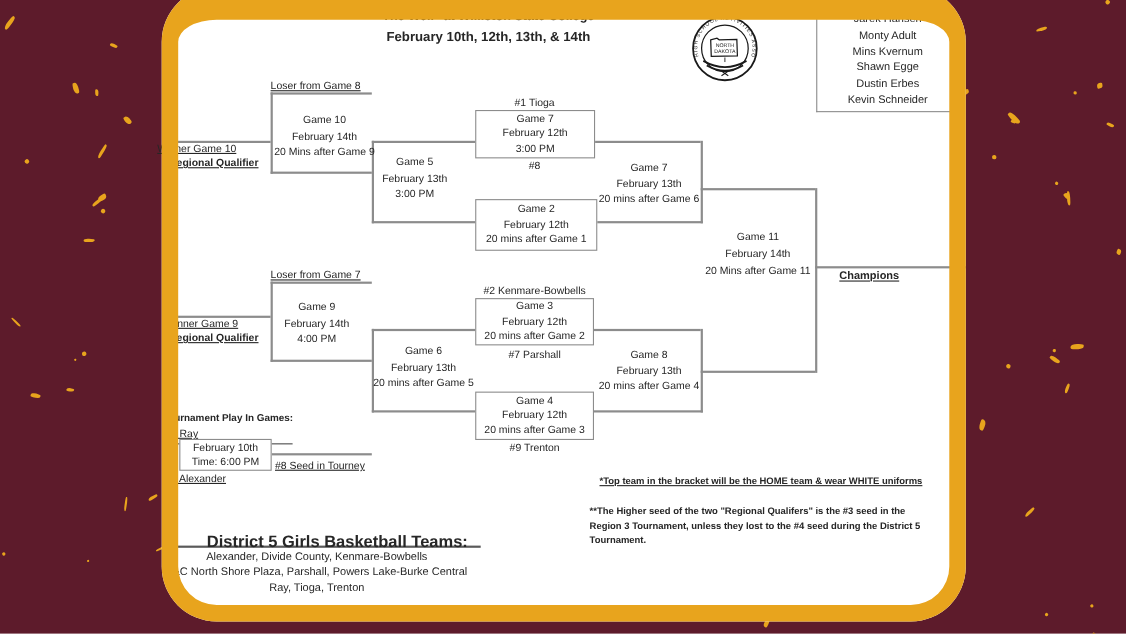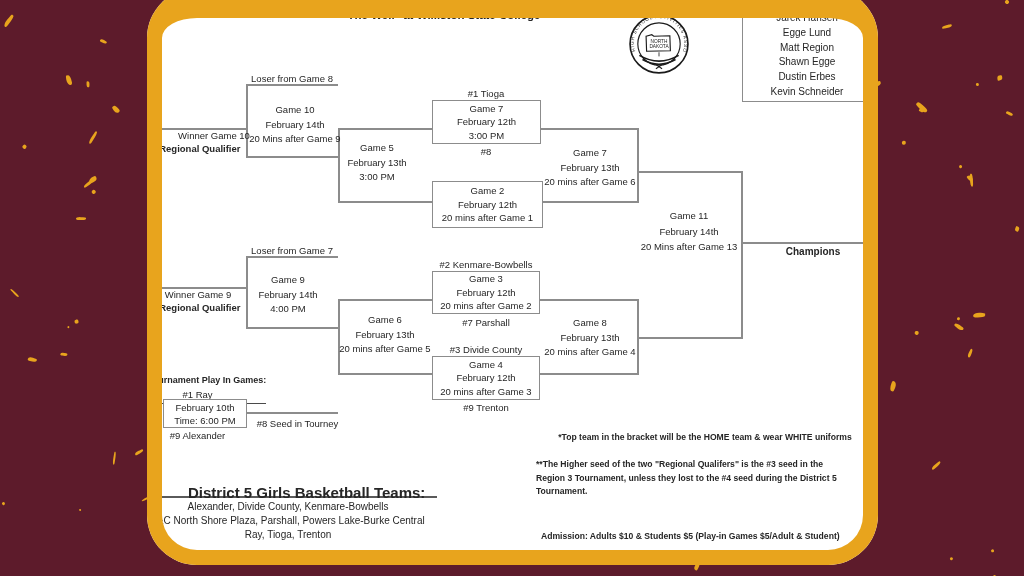--- a/index.html
+++ b/index.html
@@ -29,21 +29,21 @@
   .bl{position:absolute;background:var(--line);z-index:2;}
   .gbox{
     position:absolute;box-sizing:border-box;background:#fff;
     border:1.5px solid var(--line);z-index:3;
     display:flex;flex-direction:column;justify-content:center;
     text-align:center;font-size:9.5px;line-height:13.5px;
   }
   .gfloat{position:absolute;text-align:center;font-size:9.5px;line-height:14.5px;z-index:3;}
   .seed{position:absolute;width:220px;text-align:center;font-size:9.5px;white-space:nowrap;z-index:3;}
   .lbl{position:absolute;font-size:9.5px;white-space:nowrap;z-index:3;}
-  .ctr{text-align:center;}
+  .ctr{text-align:left;text-decoration:underline;}
   .b{font-weight:bold;}
   .title1{position:absolute;left:309px;top:9px;width:270px;text-align:center;font-weight:bold;font-size:11.5px;z-index:3;}
   .title2{position:absolute;left:309px;top:26px;width:270px;text-align:center;font-weight:bold;font-size:12px;z-index:3;}
   .officials{
     position:absolute;left:742px;top:0;width:129px;height:102px;
     border-left:1.5px solid var(--line);border-bottom:1.5px solid var(--line);
     box-sizing:border-box;padding-top:11px;text-align:center;z-index:3;
   }
   .officials .name{font-size:10px;line-height:14.8px;}
   .playin-hdr{
@@ -230,20 +230,21 @@
     <div class="mark" style="left: 571.826px; top: 61.5951px; width: 2.61807px; height: 2.61807px; border-radius: 50%; transform: rotate(295.869deg);"></div>
     <div class="mark" style="left: 973.393px; top: 313.254px; width: 12.1266px; height: 4.62161px; border-radius: 80% 20% 60% 40% / 60% 40% 80% 20%; transform: rotate(182.6deg);"></div>
     <div class="mark" style="left: 569.034px; top: 431.58px; width: 11.1716px; height: 3.79585px; border-radius: 80% 20% 60% 40% / 60% 40% 80% 20%; transform: rotate(65.9985deg);"></div>
   </div>
 
 <div class="card-white"></div>
 
 <div id="content">
 
   <div class="title1">The Well" at Williston State College</div>
+  <div class="title2">February 10th, 12th, 13th, &amp; 14th</div>
 
   <svg class="seal" width="62" height="62" viewBox="0 0 60 60">
     <circle cx="30" cy="30" r="28" fill="#ffffff" stroke="#1a1a1a" stroke-width="1.6"></circle>
     <circle cx="30" cy="30" r="20.5" fill="#ffffff" stroke="#1a1a1a" stroke-width="1.1"></circle>
     <defs>
         <path id="sealArc" d="M 7,37 A 24.3,24.3 0 1 1 53,37" fill="none"></path>
       </defs>
     <text font-size="4.4" letter-spacing="0.9">
       <textPath href="#sealArc" startOffset="0">HIGH SCHOOL ACTIVITIES ASSOCIATION</textPath>
     </text>
@@ -251,22 +252,22 @@
     <text x="30" y="28.6" font-size="4.6" text-anchor="middle">NORTH</text>
     <text x="30" y="34.2" font-size="4.6" text-anchor="middle">DAKOTA</text>
     <path d="M30,38 v4" stroke="#1a1a1a" stroke-width="0.8" fill="none"></path>
     <path d="M11,41 Q30,52 49,41" stroke="#1a1a1a" stroke-width="1.6" fill="none"></path>
     <path d="M14,45 Q30,54 46,45" stroke="#1a1a1a" stroke-width="1.4" fill="none"></path>
     <path d="M27,50 l6,4 M33,50 l-6,4" stroke="#1a1a1a" stroke-width="1" fill="none"></path>
   </svg>
 
   <div class="officials">
     <div class="name">Jarek Hansen</div>
-    <div class="name">Egge Lund</div>
-    <div class="name">Matt Region</div>
+    <div class="name">Monty Adult</div>
+    <div class="name">Mins Kvernum</div>
     <div class="name">Shawn Egge</div>
     <div class="name">Dustin Erbes</div>
     <div class="name">Kevin Schneider</div>
   </div>
 
   <div class="bl" style="left:150px;top:128px;width:96px;height:2px"></div>
   <div class="bl" style="left:246px;top:84px;width:92px;height:2px"></div>
   <div class="bl" style="left:246px;top:84px;width:2px;height:74px"></div>
   <div class="bl" style="left:246px;top:156px;width:92px;height:2px"></div>
   <div class="bl" style="left:338px;top:128px;width:2px;height:75px"></div>
@@ -285,21 +286,20 @@
   <div class="bl" style="left:338px;top:373px;width:301px;height:2px"></div>
   <div class="bl" style="left:637px;top:299px;width:2px;height:76px"></div>
   <div class="bl" style="left:637px;top:337px;width:104px;height:2px"></div>
   <div class="bl" style="left:247px;top:412px;width:91px;height:2px"></div>
   <div class="bl" style="left:150px;top:496px;width:287px;height:1.5px;background:#5a5a5a"></div>
 
   <div class="seed" style="left:376px;top:88px">#1 Tioga</div>
   <div class="seed" style="left:376px;top:146px">#8</div>
   <div class="seed" style="left:376px;top:259px">#2 Kenmare-Bowbells</div>
   <div class="seed" style="left:376px;top:317px">#7 Parshall</div>
-  <div class="seed" style="left:376px;top:344px">#3 Divide County</div>
   <div class="seed" style="left:376px;top:402px">#9 Trenton</div>
 
   <div class="gbox" style="left:432px;top:100px;width:109px;height:44px">
     <div>Game 7</div>
     <div>February 12th</div>
     <div>3:00 PM</div>
   </div>
   <div class="gbox" style="left:432px;top:181px;width:111px;height:47px">
     <div>Game 2</div>
     <div>February 12th</div>
@@ -342,26 +342,26 @@
     <div>4:00 PM</div>
   </div>
   <div class="gfloat" style="left:245px;top:103px;width:100px">
     <div>Game 10</div>
     <div>February 14th</div>
     <div>20 Mins after Game 9</div>
   </div>
   <div class="gfloat" style="left:628px;top:208px;width:122px;line-height:15.5px">
     <div>Game 11</div>
     <div>February 14th</div>
-    <div>20 Mins after Game 13</div>
+    <div>20 Mins after Game 11</div>
   </div>
 
   <div class="lbl ctr" style="left:246px;top:73px;width:92px">Loser from Game 8</div>
   <div class="lbl ctr" style="left:246px;top:245px;width:92px">Loser from Game 7</div>
-  <div class="lbl ctr" style="left:166px;top:130px;width:96px">Winner Game 10</div>
+  <div class="lbl ctr" style="left:143px;top:130px;width:96px">Winner Game 10</div>
   <div class="lbl ctr b" style="left:150px;top:143px;width:96px">*Regional Qualifier</div>
   <div class="lbl ctr" style="left:150px;top:289px;width:96px">Winner Game 9</div>
   <div class="lbl ctr b" style="left:150px;top:302px;width:96px">*Regional Qualifier</div>
   <div class="lbl ctr b" style="left:763px;top:246px;width:100px;font-size:10px">Champions</div>
 
   <div class="playin-hdr">Tournament Play In Games:</div>
   <div class="lbl ctr" style="left:150px;top:389px;width:95px">#1 Ray</div>
   <div class="gbox" style="left:163px;top:399px;width:84px;height:29px;line-height:13px">
     <div>February 10th</div>
     <div>Time: 6:00 PM</div>
@@ -369,17 +369,16 @@
   <div class="lbl ctr" style="left:250px;top:418px;width:95px">#8 Seed in Tourney</div>
   <div class="lbl ctr" style="left:150px;top:430px;width:95px">#9 Alexander</div>
 
   <div class="district-hdr">District 5 Girls Basketball Teams:</div>
   <div class="district-line" style="top:501px">Alexander, Divide County, Kenmare-Bowbells</div>
   <div class="district-line" style="top:529px">Ray, Tioga, Trenton</div>
   <div class="district-line" style="top:515px">L&amp;C North Shore Plaza, Parshall, Powers Lake-Burke Central</div>
 
   <div class="note ctr" style="left:545px;top:431px;width:320px">*Top team in the bracket will be the HOME team &amp; wear WHITE uniforms</div>
   <div class="note" style="left:536px;top:458px;width:318px">**The Higher seed of the two "Regional Qualifers" is the #3 seed in the Region 3 Tournament, unless they lost to the #4 seed during the District 5 Tournament.</div>
-  <div class="note" style="left:541px;top:530px;width:320px">Admission: Adults $10 &amp; Students $5 (Play-in Games $5/Adult &amp; Student)</div>
 
 </div>
 
 <div class="card-border"></div>
 
 </body></html>

